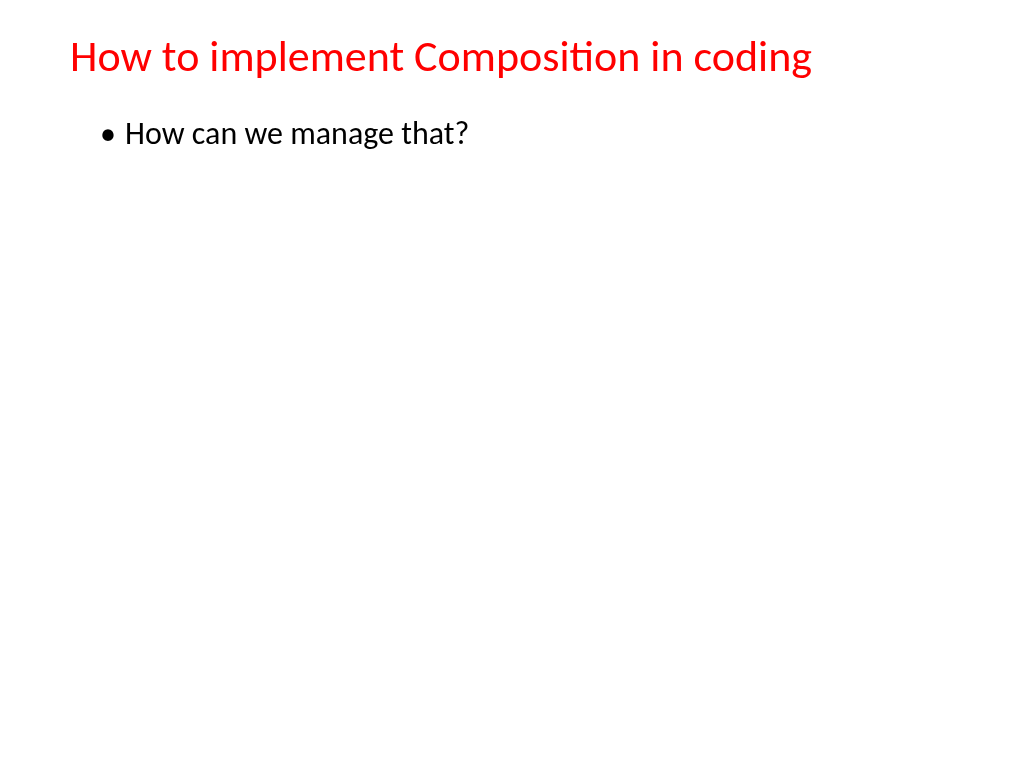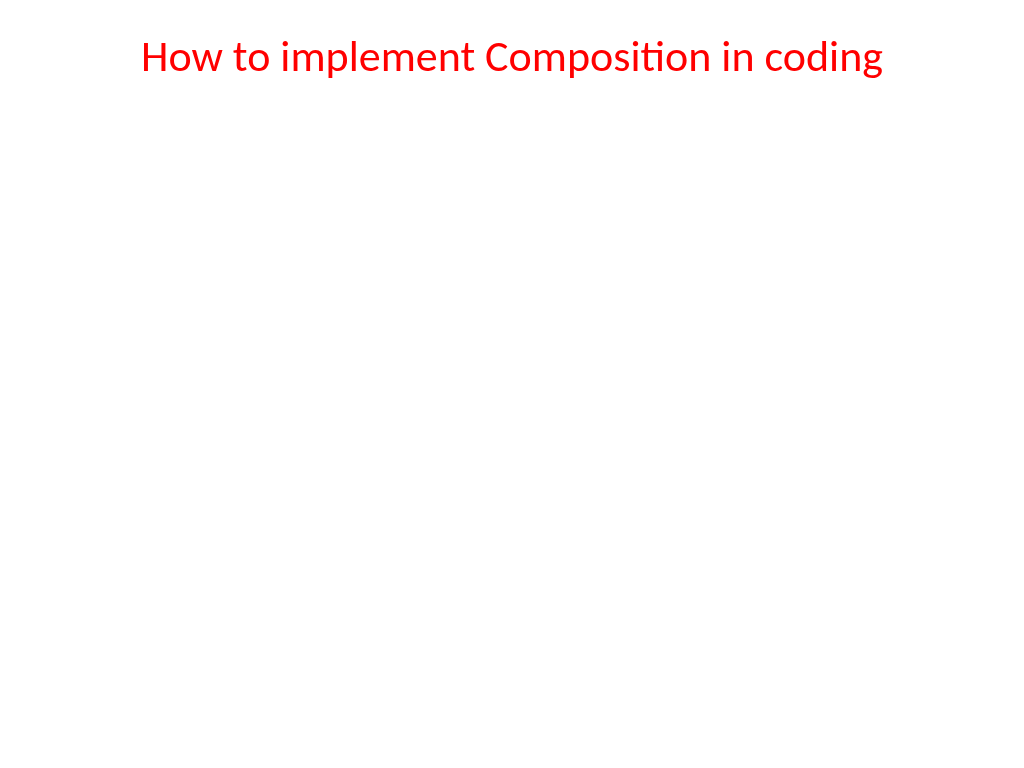--- a/index.html
+++ b/index.html
@@ -16,21 +16,21 @@
     }
     .slide {
       width: 100%;
       height: 100%;
       padding: 30px 70px;
     }
     .title {
       color: #ff0000;
       font-size: 44px;
       font-weight: 400;
-      text-align: center;
+      text-align: left;
       line-height: 1.2;
       margin-bottom: 30px;
     }
     .content {
       padding-left: 30px;
     }
     .bullet-item {
       color: #000000;
       font-size: 32px;
       font-weight: 400;
@@ -43,13 +43,16 @@
       position: absolute;
       left: 0;
       top: 0;
     }
   </style>
 </head>
 <body>
 
 <div class="slide">
   <h1 class="title">How to implement Composition in coding</h1>
+  <div class="content">
+    <div class="bullet-item">How can we manage that?</div>
+  </div>
 </div>
 
 </body></html>

